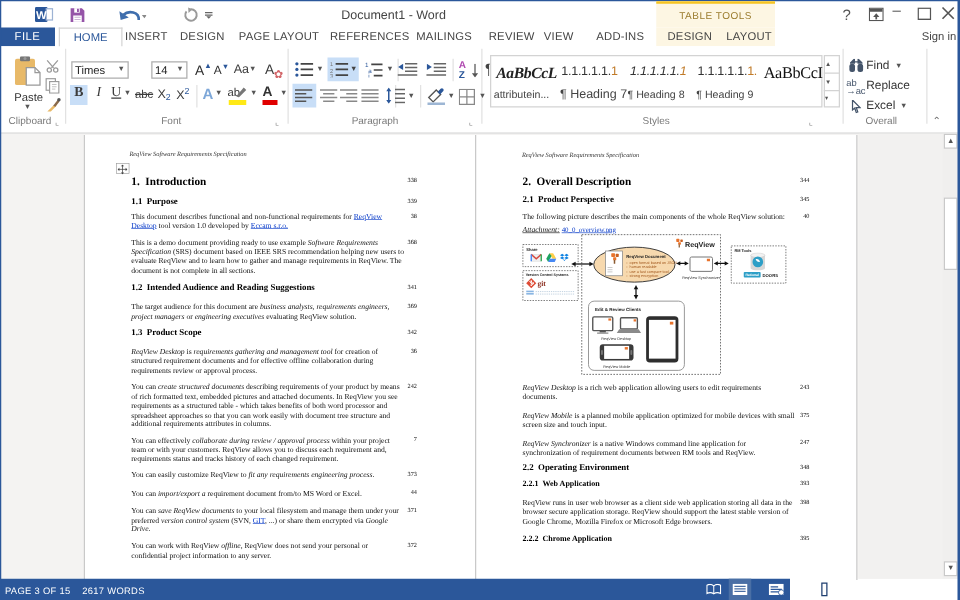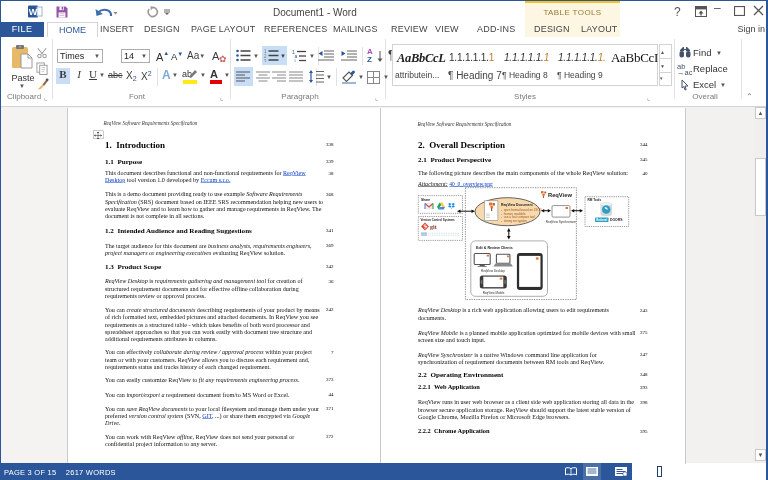--- a/index.html
+++ b/index.html
@@ -262,21 +262,21 @@
       <div style="position:absolute;left:659px;top:35px;width:13px;height:1px;background:#d3d3d3;"></div>
     <div style="position:absolute;left:660px;top:12px;font-size:5px;color:#555;">▲</div>
     <div style="position:absolute;left:660px;top:26px;font-size:5px;color:#555;">▼</div>
     <div style="position:absolute;left:660px;top:38px;font-size:5px;color:#555;">▾</div>
     <div style="position:absolute;left:397px;top:14px;font-family:'Liberation Serif',serif;font-size:12.5px;font-weight:bold;font-style:italic;color:#222;letter-spacing:-.3px;">AaBbCcL</div>
     <div style="position:absolute;left:395px;top:33px;font-size:8.5px;color:#444;">attributein...</div>
     <div style="position:absolute;left:449px;top:15px;font-size:10px;color:#333;letter-spacing:-.2px;">1.1.1.1.1.<span style="color:#c07a28;">1</span></div>
     <div style="position:absolute;left:448px;top:33px;font-size:10px;color:#444;">¶ Heading 7</div>
     <div style="position:absolute;left:504px;top:15px;font-size:10px;font-style:italic;color:#333;letter-spacing:-.2px;">1.1.1.1.1.<span style="color:#c07a28;">1</span></div>
     <div style="position:absolute;left:502px;top:33px;font-size:8.5px;color:#444;">¶ Heading 8</div>
-    <div style="position:absolute;left:558px;top:15px;font-size:10px;font-style:italic;color:#333;letter-spacing:-.2px;">1.1.1.1.1.<span style="color:#c07a28;">1.</span></div>
+    <div style="position:absolute;left:558px;top:15px;font-size:10px;color:#333;letter-spacing:-.2px;">1.1.1.1.1.<span style="color:#c07a28;">1.</span></div>
     <div style="position:absolute;left:557px;top:33px;font-size:8.5px;color:#444;">¶ Heading 9</div>
     <div style="position:absolute;left:611px;top:13px;font-family:'Liberation Serif',serif;font-size:13px;color:#111;letter-spacing:-.3px;">AaBbCcI</div>
     <div style="position:absolute;left:614px;top:33px;font-size:8.5px;color:#444;margin-top:38px;">¶ Normal</div>
     <div class="glabel" style="left:475px;">Styles</div>
     <div class="launch" style="left:647px;">⌞</div>
 
     <svg style="position:absolute;left:679px;top:10px;" width="12" height="11" viewBox="0 0 12 11">
         <path d="M1 3 L4 0 h1 v2 h2 V0 h1 l3 3 v1 h-4 V3 H5 v1 H1 z" fill="#44546a" transform="scale(1)"></path>
         <rect x="0.5" y="4" width="4.5" height="6.5" rx="2" fill="#44546a"></rect>
         <rect x="7" y="4" width="4.5" height="6.5" rx="2" fill="#44546a"></rect>

